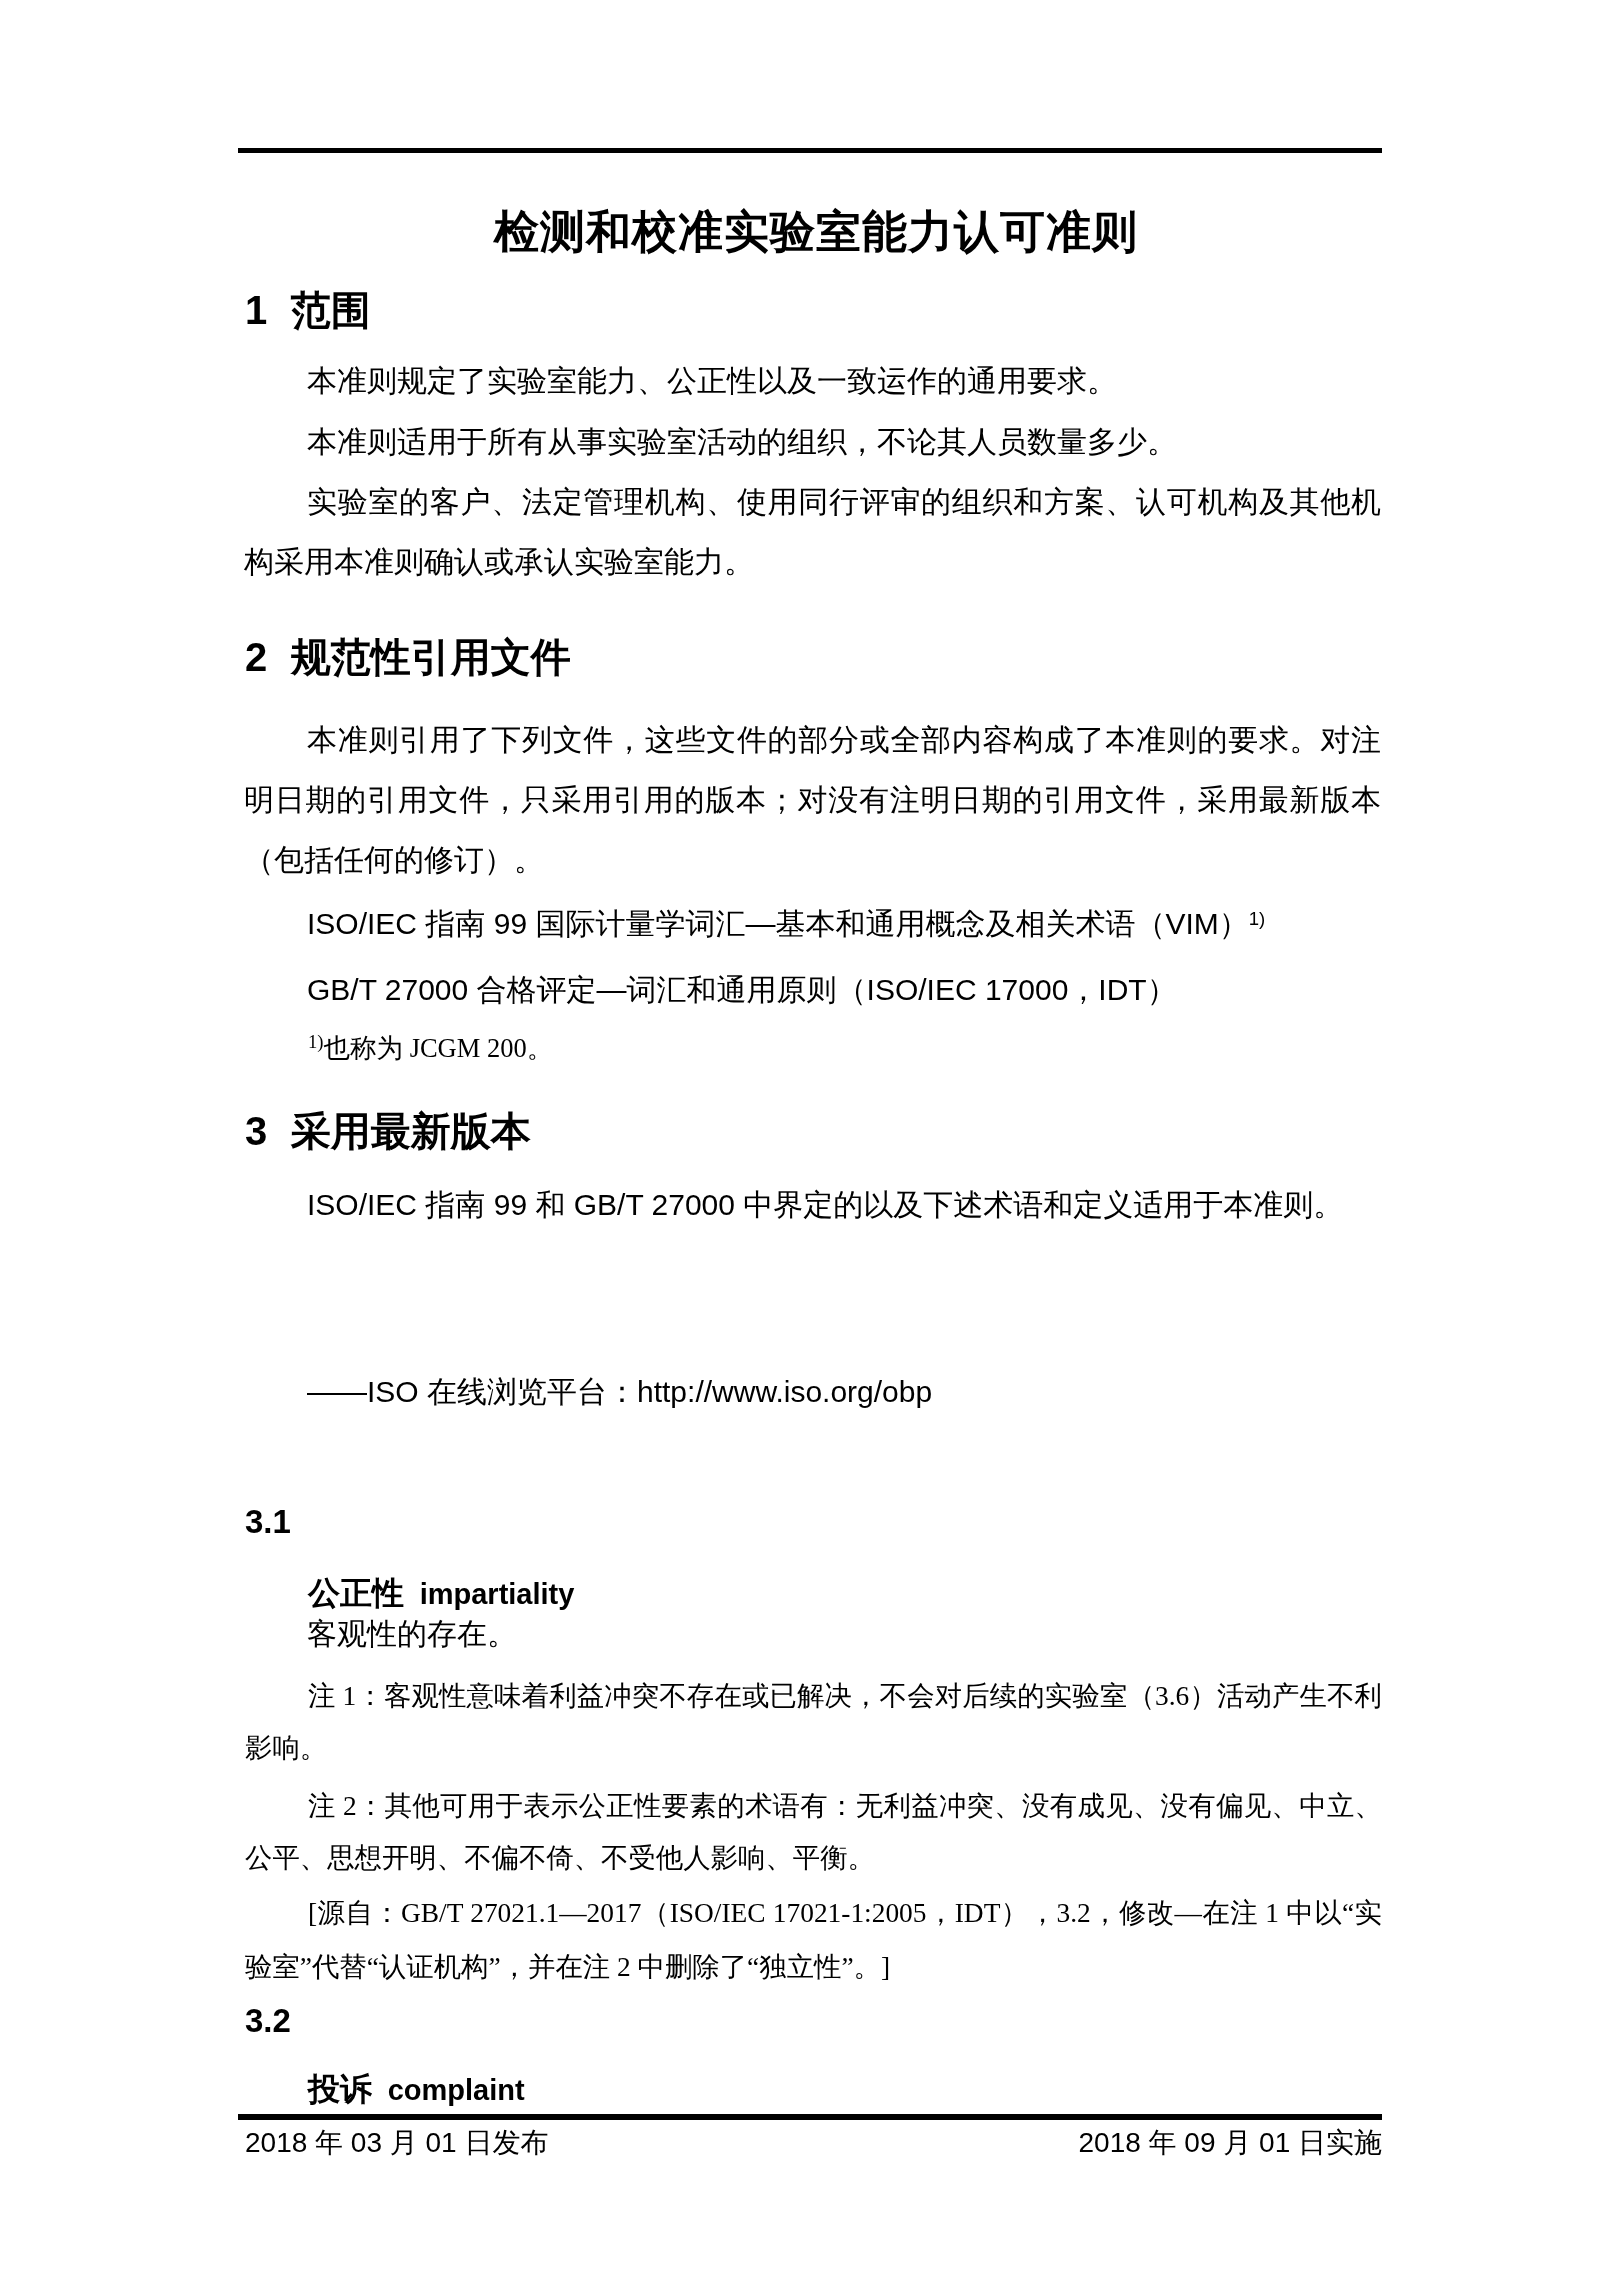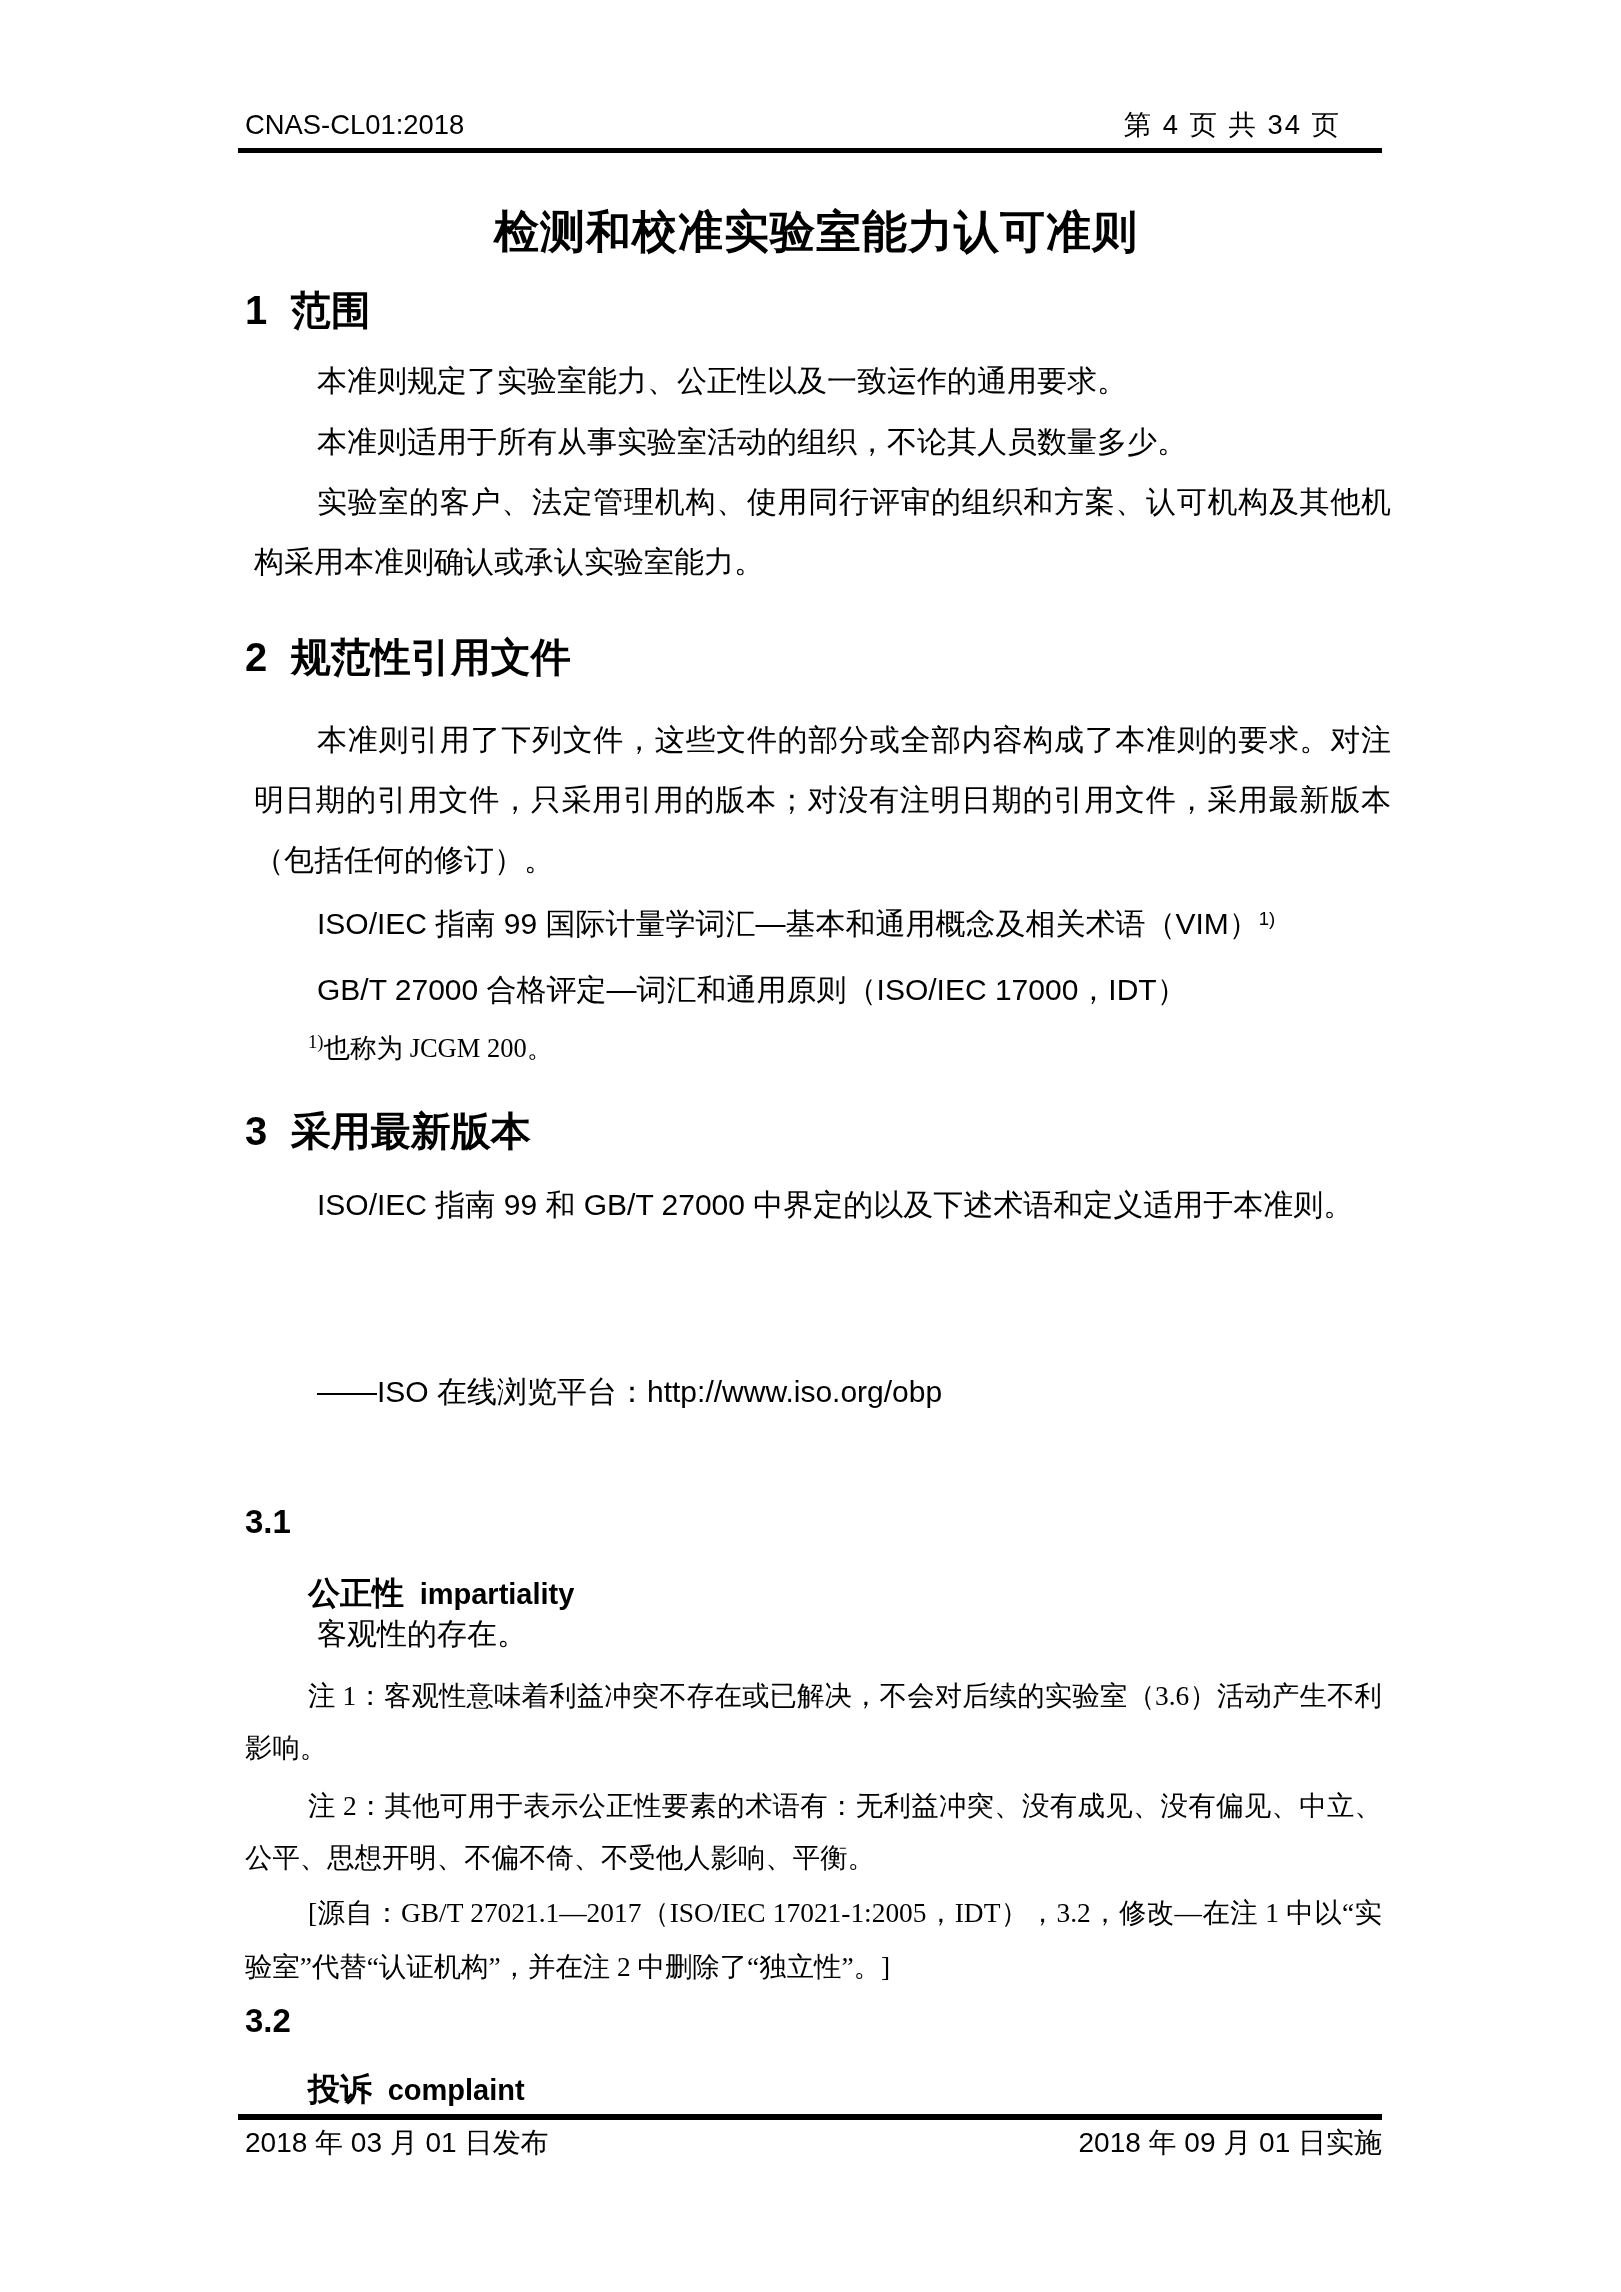--- a/index.html
+++ b/index.html
@@ -16,43 +16,39 @@
   
   .hdr-row{left:245px;width:1137px;top:110px;display:flex;justify-content:space-between;font-size:27.4px;line-height:29px;}
   .hdr-page{padding-right:41px;letter-spacing:2px;}
   .rule{left:238px;width:1144px;background:#000;}
   
   .doc-title{left:11px;right:0;top:202px;text-align:center;font-size:45px;font-weight:bold;letter-spacing:1px;}
   
   .h{left:245px;font-size:40px;font-weight:bold;line-height:45px;white-space:nowrap;}
   .h .ht{margin-left:23.5px;}
   
-  .bp{left:254px;width:1137px;font-size:30px;line-height:60px;text-align:justify;text-indent:63px;}
+  .bp{left:244px;width:1137px;font-size:30px;line-height:60px;text-align:justify;text-indent:63px;}
   .nowrap{white-space:nowrap;text-align:left;}
   
   .np{left:245px;width:1137px;font-size:27.4px;line-height:52px;text-align:justify;text-indent:63px;font-family:"Liberation Serif", serif;}
   .src{line-height:54px;}
   
   .fn{left:245px;width:1137px;font-size:26.5px;line-height:43px;text-indent:63px;font-family:"Liberation Serif", serif;}
   sup.s{font-size:18.6px;vertical-align:8.8px;line-height:0;}
   
   .sub{left:245px;font-size:33px;font-weight:bold;line-height:39px;}
   .term{left:308px;font-size:32px;font-weight:bold;line-height:39px;white-space:nowrap;margin-top:19px;}
   .term .en{margin-left:15.7px;font-size:29px;}
   .ftr-row{left:245px;width:1137px;top:2127px;display:flex;justify-content:space-between;font-size:28px;line-height:31px;}
 </style>
 </head>
 <body>
 
 <div class="page">
 
-  <div class="abs hdr-row">
-    <span>CNAS-CL01:2018</span>
-    <span class="hdr-page">第 4 页 共 34 页</span>
-  </div>
   <div class="abs rule" style="top:148px;height:4.9px;"></div>
 
   <div class="abs doc-title">检测和校准实验室能力认可准则</div>
 
   <div class="abs h" style="top:288px;">
     <span>1</span><span class="ht">范围</span>
   </div>
   <div class="abs bp nowrap" style="top:351px;">本准则规定了实验室能力、公正性以及一致运作的通用要求。</div>
   <div class="abs bp nowrap" style="top:412px;">本准则适用于所有从事实验室活动的组织，不论其人员数量多少。</div>
   <div class="abs bp" style="top:472px;">实验室的客户、法定管理机构、使用同行评审的组织和方案、认可机构及其他机构采用本准则确认或承认实验室能力。</div>

